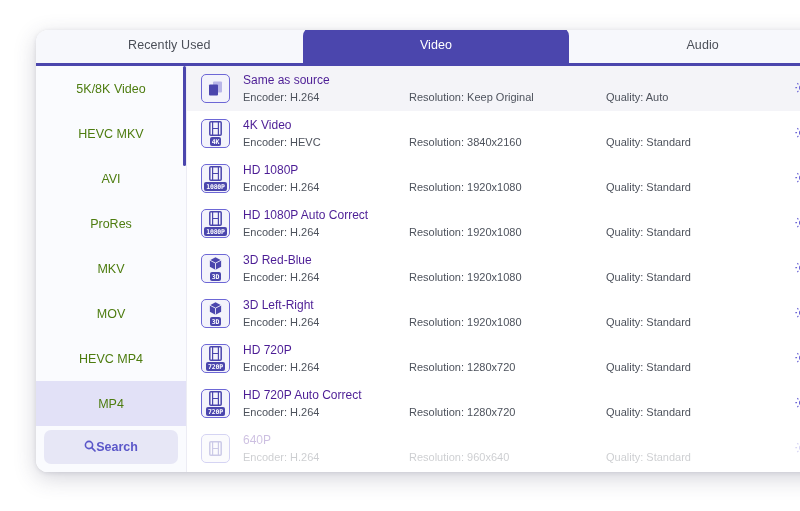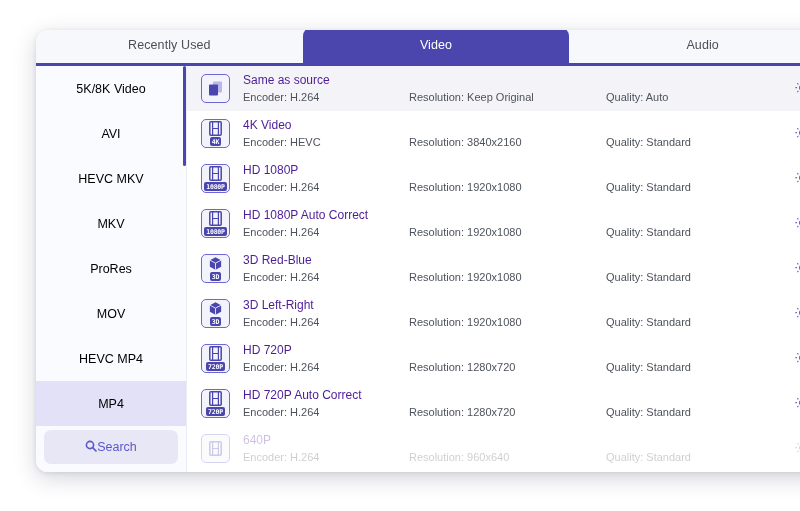--- a/index.html
+++ b/index.html
@@ -73,21 +73,21 @@
     flex: 1 1 auto;
     overflow: hidden;
     position: relative;
   }
   .side-item {
     height: 45px;
     display: flex;
     align-items: center;
     justify-content: center;
     font-size: 12.5px;
-    color: #000000;
+    color: #4d7c0f;
     cursor: pointer;
     user-select: none;
   }
   .side-item.selected {
     background: #e2e1f7;
   }
   .side-scroll {
     position: absolute;
     right: 0px; top: 0px;
     width: 3px; height: 100px;
@@ -97,20 +97,21 @@
   .search-box {
     flex: 0 0 34px;
     margin: 0 8px 8px 8px;
     background: #e7e7f6;
     border-radius: 7px;
     display: flex;
     align-items: center;
     justify-content: center;
     gap: 0;
     cursor: text;
+    font-weight: bold;
   }
   .search-box .slabel {
     font-size: 12.5px;
     color: #5b57c9;
   }
 
   
   .pane {
     flex: 1 1 auto;
     position: relative;
@@ -206,24 +207,24 @@
       <div class="tab">Recently Used</div>
       <div class="tab active">Video</div>
       <div class="tab">Audio</div>
     </div>
 
   <div class="body">
 
     <div class="sidebar">
       <div class="side-list" id="sidelist">
           <div class="side-item">5K/8K Video</div>
+          <div class="side-item">HEVC MKV</div>
           <div class="side-item">AVI</div>
-          <div class="side-item">HEVC MKV</div>
+          <div class="side-item">ProRes</div>
           <div class="side-item">MKV</div>
-          <div class="side-item">ProRes</div>
           <div class="side-item">MOV</div>
           <div class="side-item">HEVC MP4</div>
           <div class="side-item selected">MP4</div>
         <div class="side-scroll"></div>
       </div>
       <div class="search-box">
         <span>
           <svg width="12" height="12" viewBox="0 0 12 12">
             <circle cx="5" cy="5" r="3.6" fill="none" stroke="#5b57c9" stroke-width="1.6"></circle>
             <line x1="7.7" y1="7.7" x2="11" y2="11" stroke="#5b57c9" stroke-width="1.7" stroke-linecap="round"></line>

